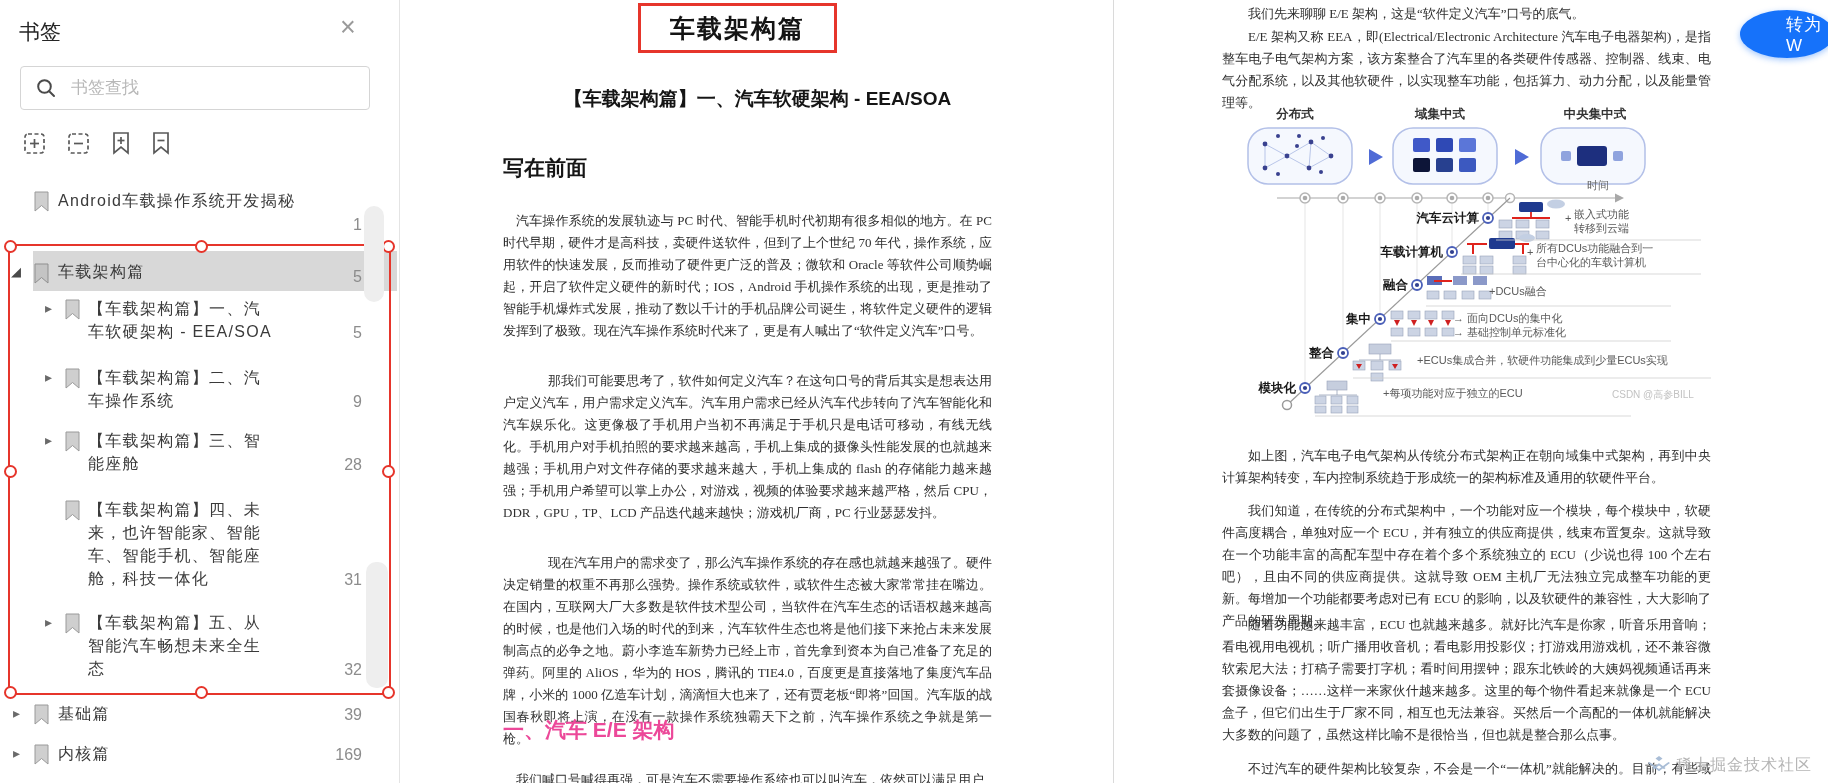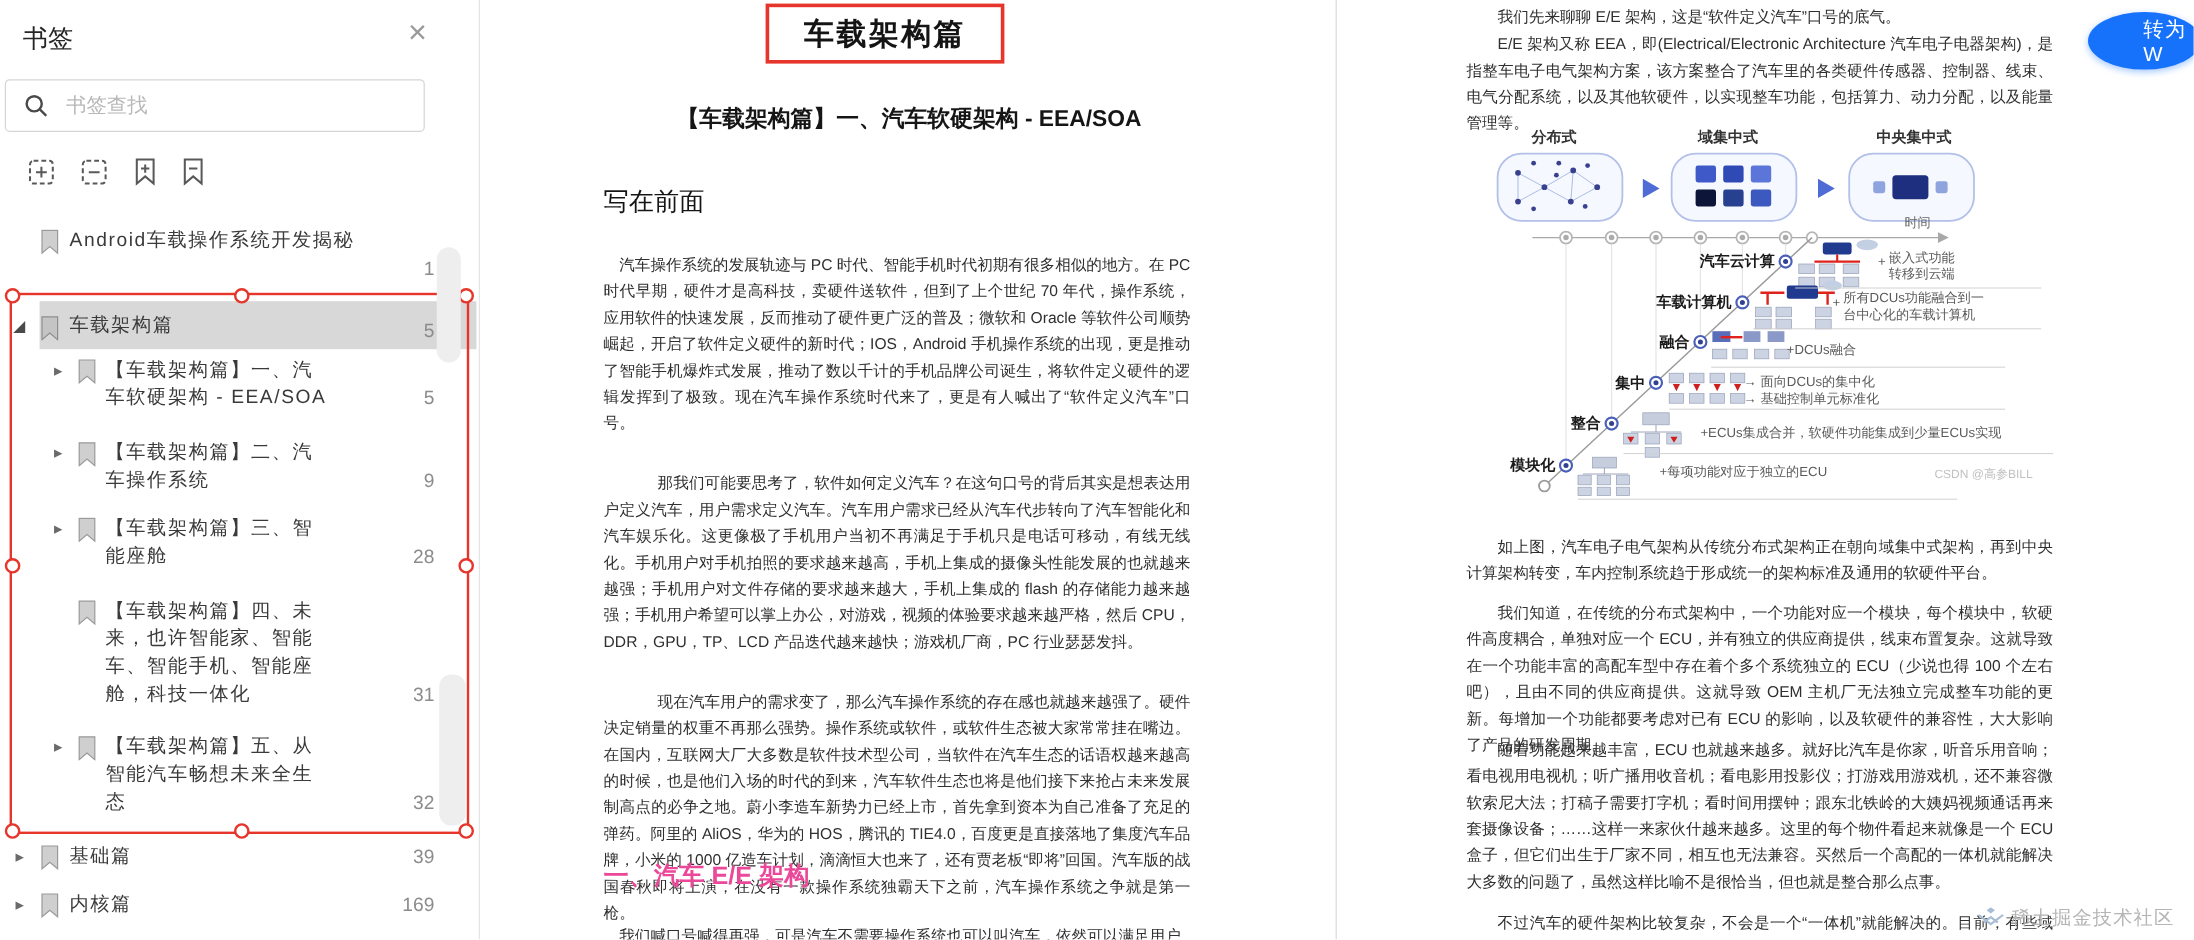--- a/index.html
+++ b/index.html
@@ -4,21 +4,21 @@
 <style>
   html,body{margin:0;padding:0;}
   body{width:1828px;height:783px;position:relative;background:#fff;overflow:hidden;
        font-family:"Liberation Sans",sans-serif;color:#2f2f2f;}
 
   
   .sidebar{position:absolute;left:0;top:0;width:400px;height:783px;background:#fff;
            border-right:1px solid #e4e4e4;box-sizing:border-box;}
   .sb-title{position:absolute;left:19px;top:18px;font-size:21px;color:#262626;}
   .sb-close{position:absolute;left:340px;top:12px;font-size:27px;color:#9a9a9a;line-height:30px;cursor:pointer;}
-  .sb-search{position:absolute;left:4px;top:66px;width:350px;height:44px;box-sizing:border-box;
+  .sb-search{position:absolute;left:20px;top:66px;width:350px;height:44px;box-sizing:border-box;
              border:1px solid #d5d5d5;border-radius:4px;display:flex;align-items:center;padding-left:14px;background:#fff;}
   .sb-search input{border:none;outline:none;font-size:17px;margin-left:12px;width:270px;
                    font-family:"Liberation Sans",sans-serif;color:#333;}
   .sb-search input::placeholder{color:#b8b8b8;}
   .sb-tools{position:absolute;left:22px;top:130px;display:flex;gap:18px;align-items:center;}
   .sb-tools svg{cursor:pointer;}
 
   
   .trow{position:absolute;left:0;width:400px;font-size:16px;color:#3a3a3a;letter-spacing:1.3px;}
   .trow .tlabel{line-height:23px;}
@@ -44,24 +44,24 @@
   .docarea{position:absolute;left:400px;top:0;width:1428px;height:783px;background:#fff;}
   .pg-divider{position:absolute;left:713px;top:0;width:1px;height:783px;background:#dadada;}
   .page{position:absolute;top:0;height:783px;}
   .page-center{left:2px;width:711px;}
   .page-right{left:713px;width:715px;}
 
   .title-box{position:absolute;left:236px;top:3px;width:193px;height:44px;border:3px solid #e6352b;
              display:flex;align-items:center;justify-content:center;}
   .title-box span{font-size:25px;font-weight:700;color:#141414;letter-spacing:2px;}
   .h-center{position:absolute;left:0;top:86px;width:100%;text-align:center;font-size:19px;font-weight:700;color:#151515;}
-  .h-section{position:absolute;left:101px;top:154px;font-size:21px;font-weight:400;color:#151515;}
+  .h-section{position:absolute;left:101px;top:154px;font-size:21px;font-weight:700;color:#151515;}
   .h-sub{position:absolute;left:101px;top:716px;font-size:21px;font-weight:700;color:#ec4899;}
   .paras{position:absolute;left:101px;top:210px;width:489px;}
-  .p{font-size:13px;line-height:22px;text-align:justify;margin:0 0 9px;color:#2f2f2f;}
+  .p{font-size:13px;line-height:22px;text-align:justify;margin:0 0 9px;color:#2f2f2f;font-family:Liberation Serif, serif;}
   .ind1{text-indent:13px;} .ind2{text-indent:26px;} .ind3{text-indent:45px;margin-top:28px;}
   .pabs{position:absolute;left:109px;width:489px;}
   .pc-partial{position:absolute;left:101px;top:769px;width:489px;}
 
   .ee-diagram{position:absolute;left:118px;top:98px;}
 
   
   .float-btn{position:absolute;left:1740px;top:10px;width:48px;height:48px;border-radius:50%;
              background:#1672fa;color:#fff;font-size:17px;display:flex;align-items:center;justify-content:center;
              box-shadow:0 2px 6px rgba(22,114,250,.4);cursor:pointer;letter-spacing:1px;padding-left:46px;}

